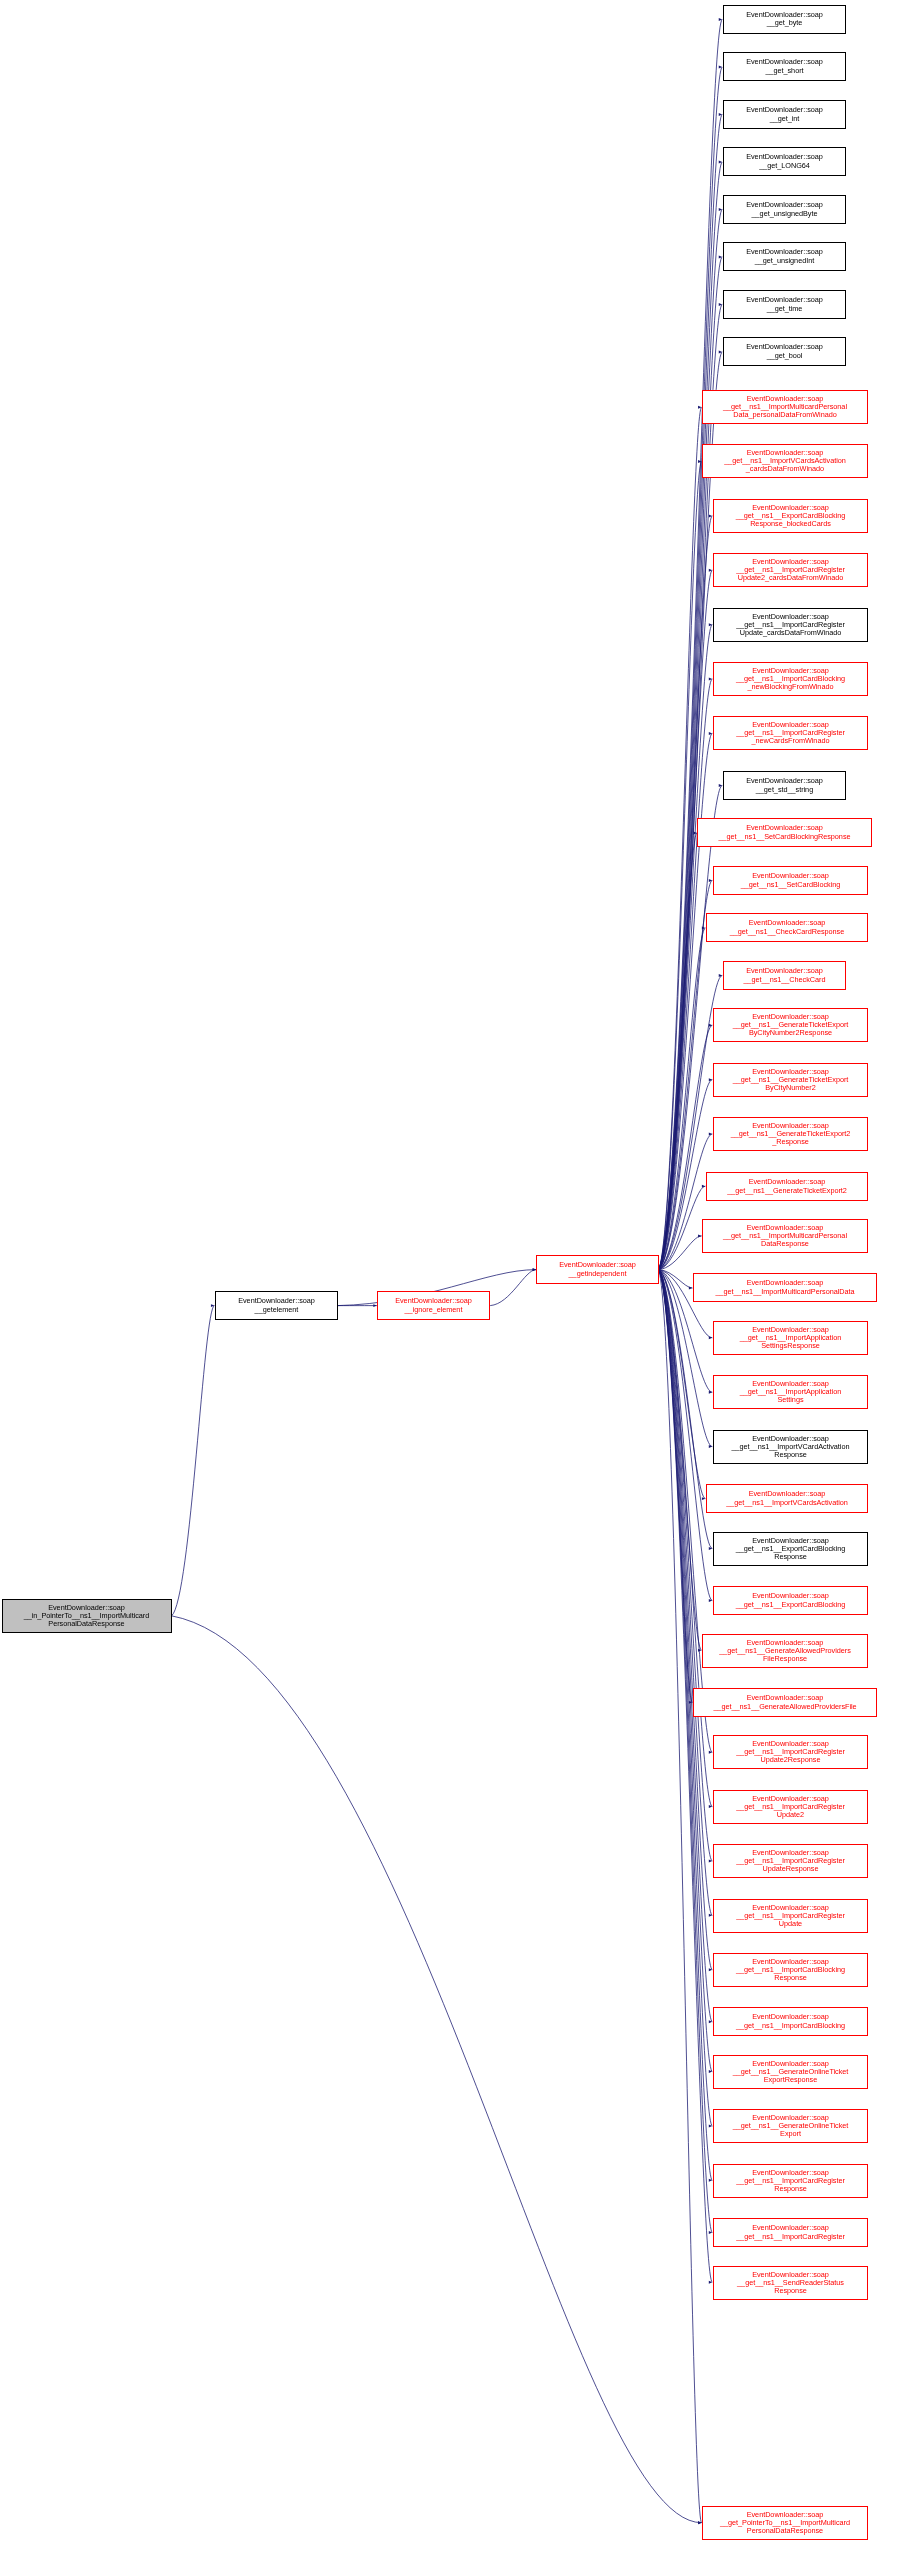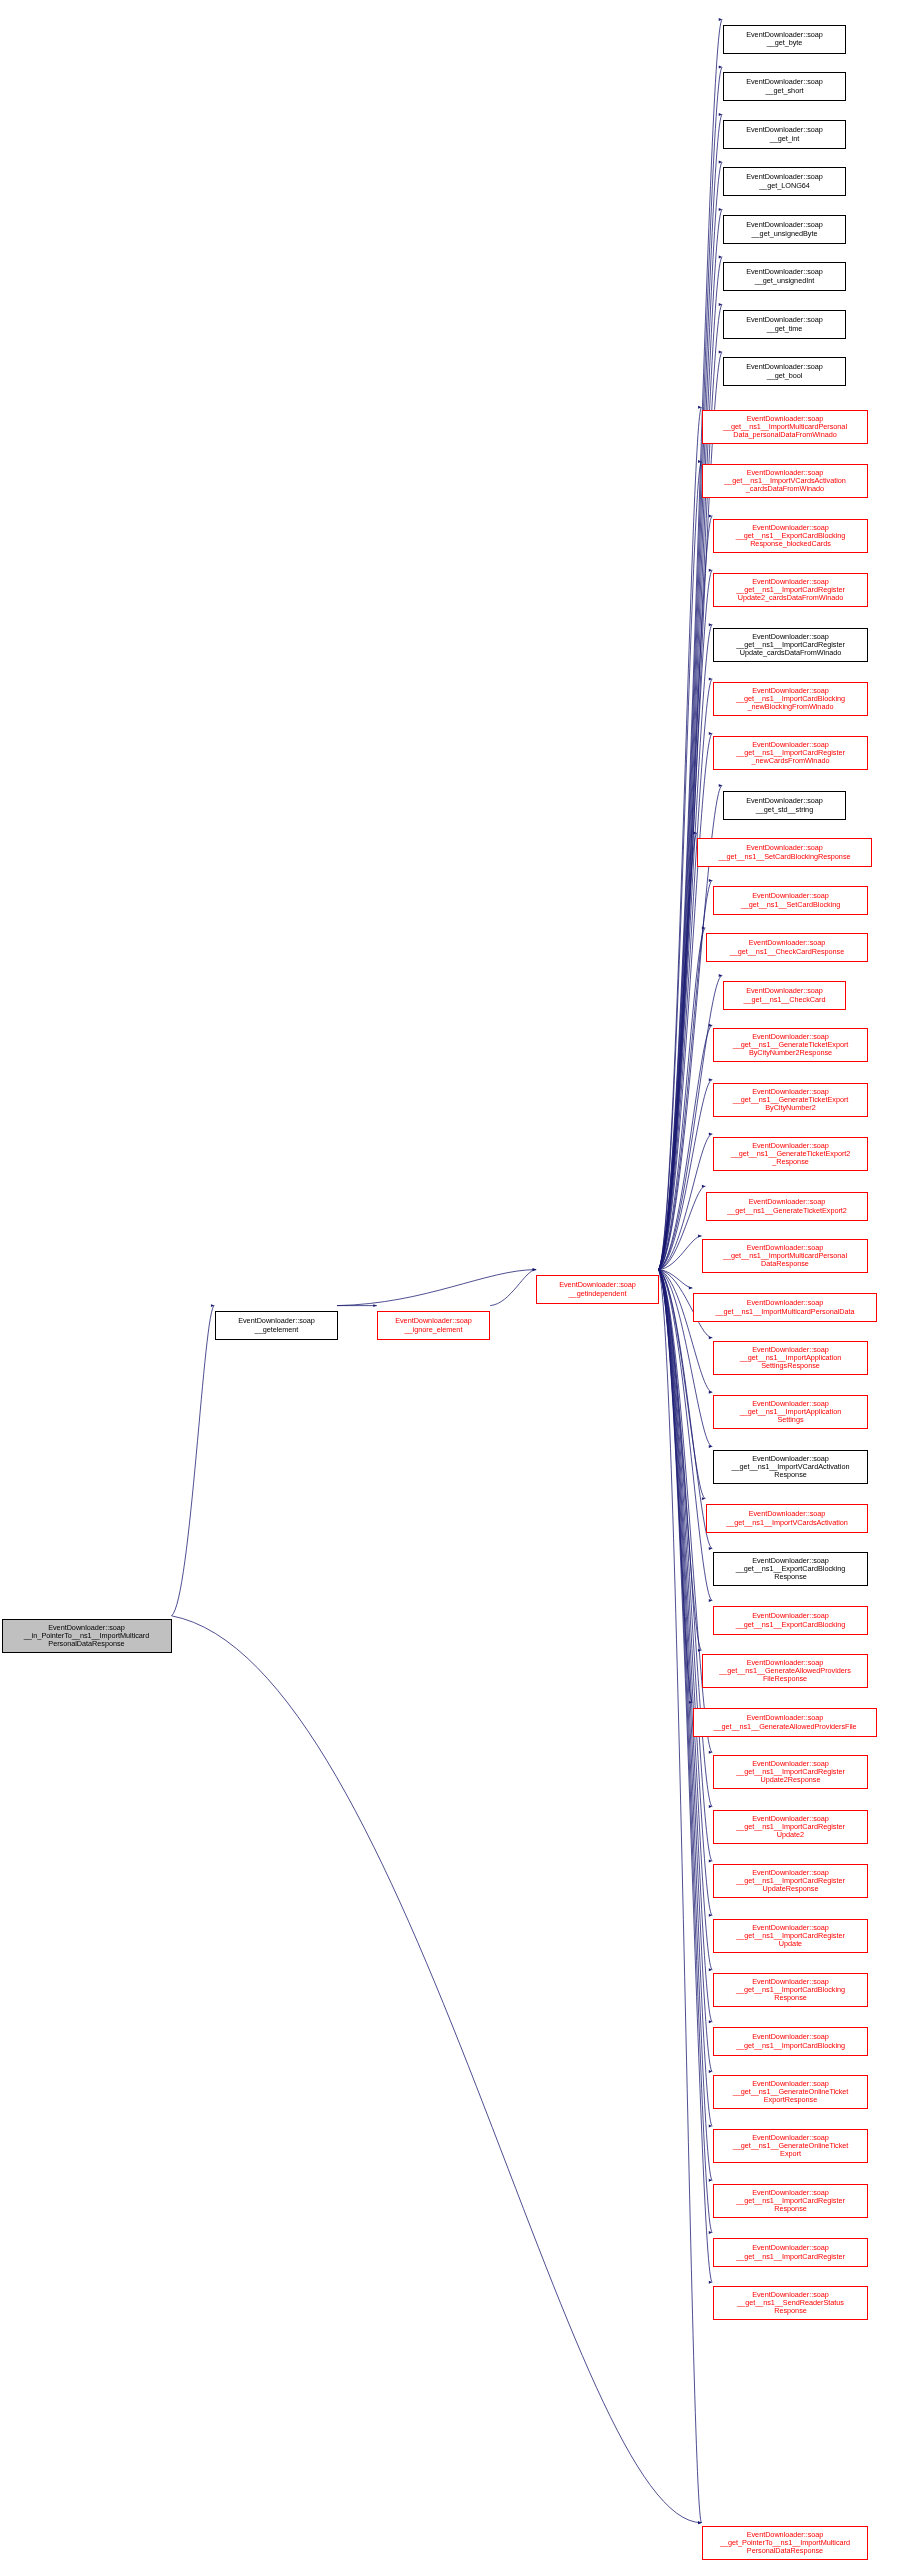--- a/index.html
+++ b/index.html
@@ -34,21 +34,20 @@
     font-size: 7.3px;
     line-height: 8.1px;
     text-align: center;
     display: flex;
     align-items: center;
     justify-content: center;
     padding: 0.8px 1.5px;
     white-space: pre-line;
     letter-spacing: -0.04px;
     z-index: 2;
-    margin-top: 20px;
   }
   .node.black {
     border-color: #000000;
     color: #000000;
   }
   .node.gray {
     border-color: #000000;
     color: #000000;
     background: #c0c0c0;
   }

